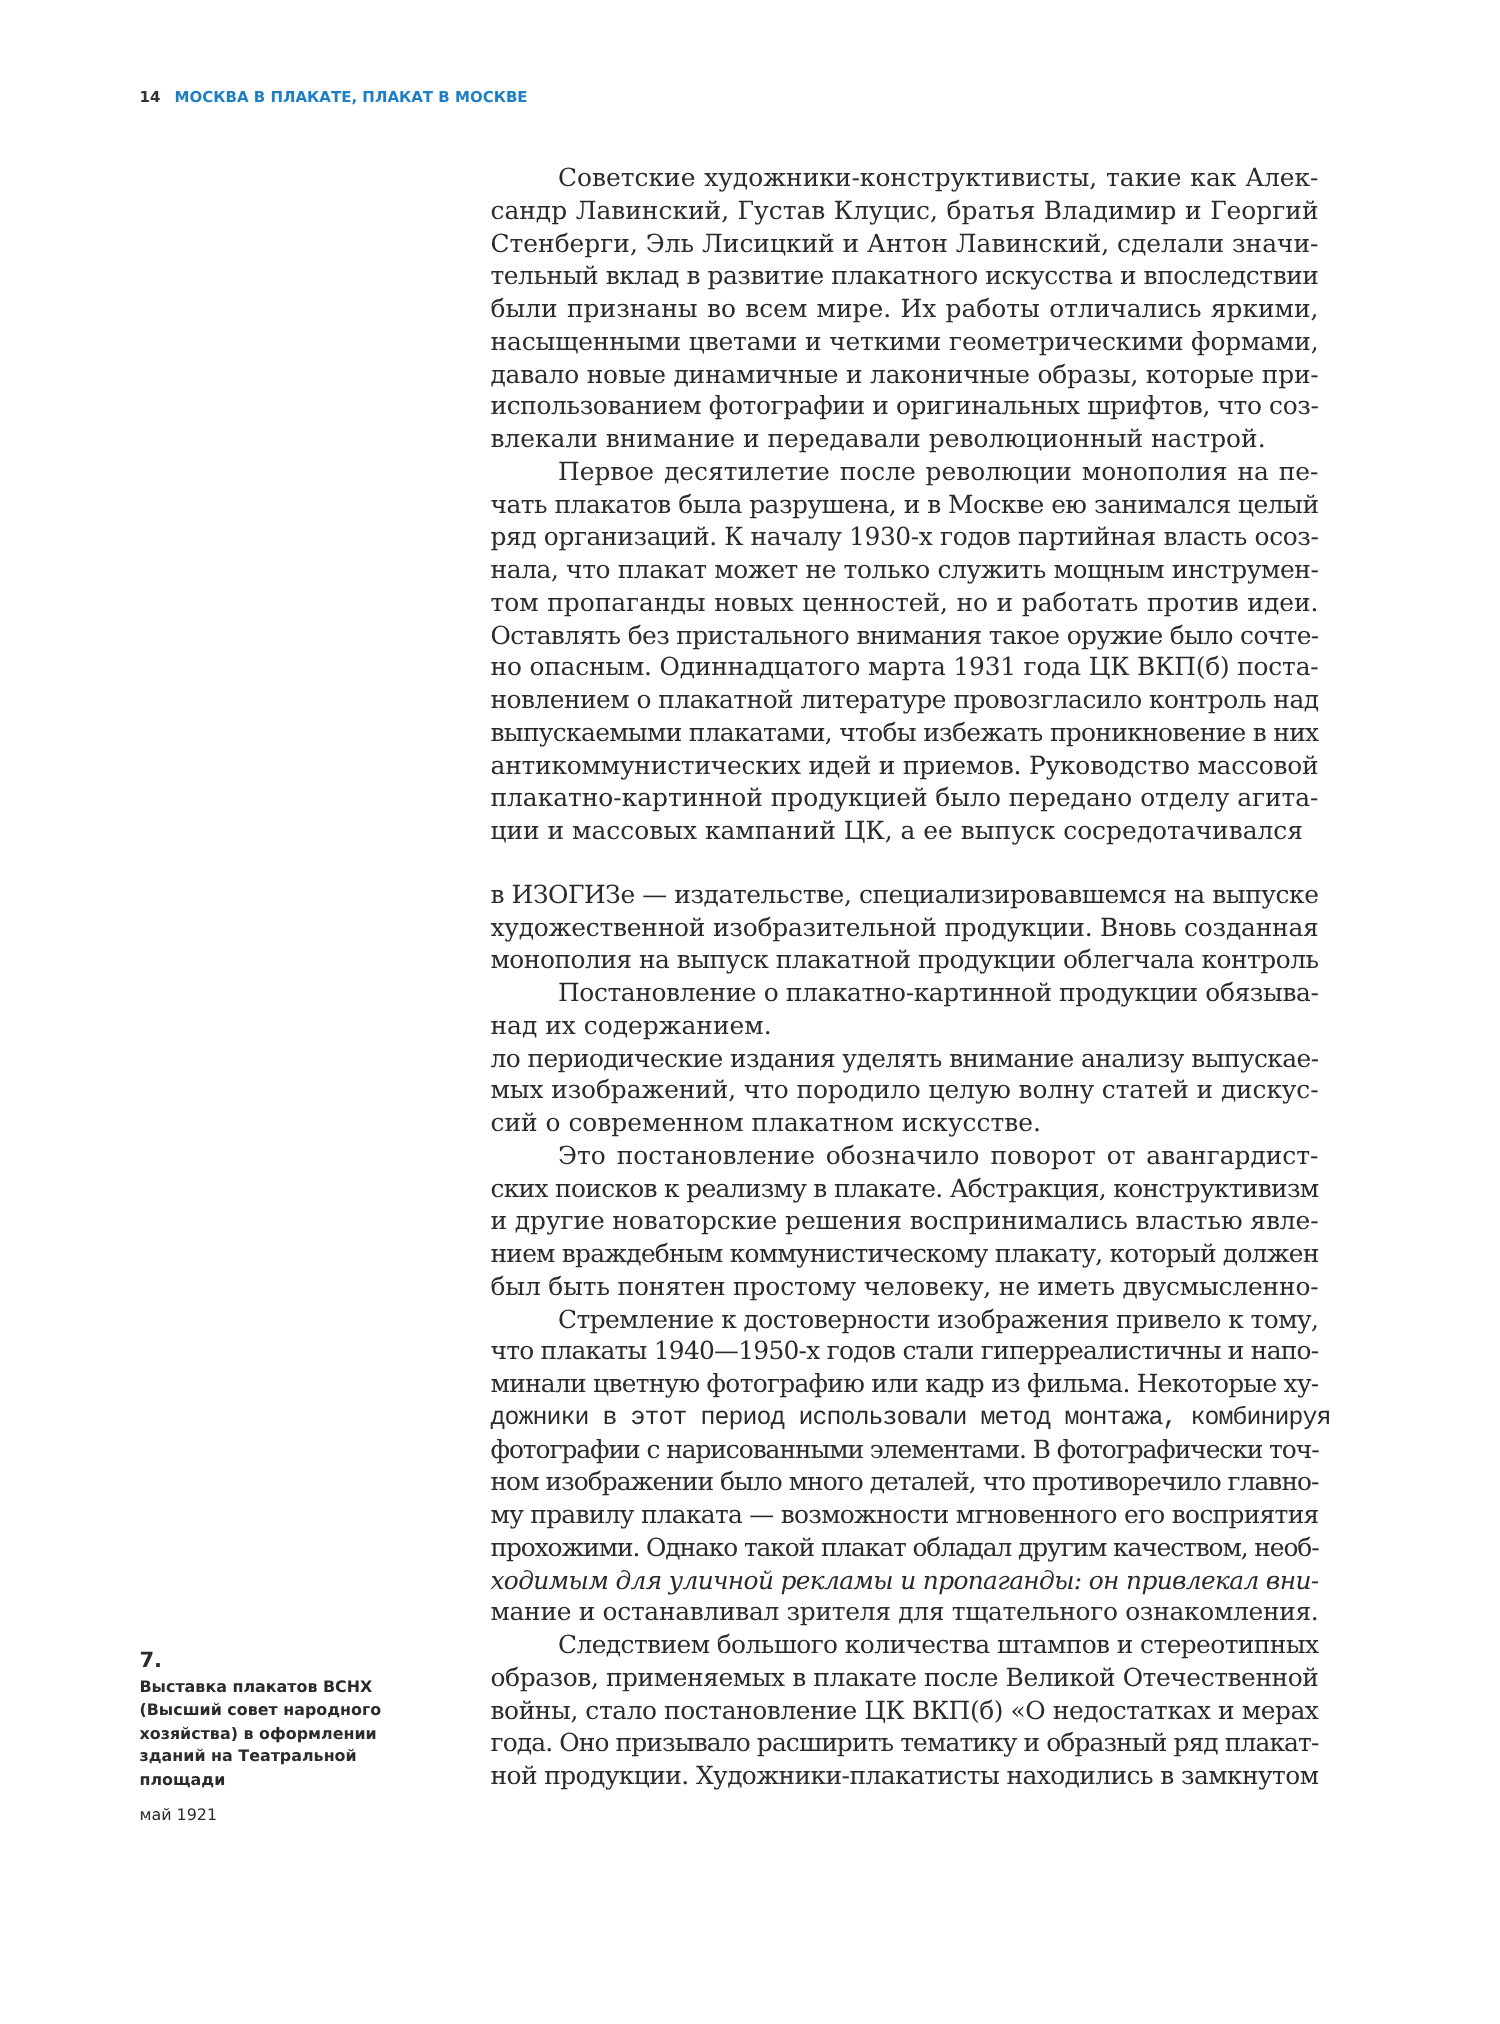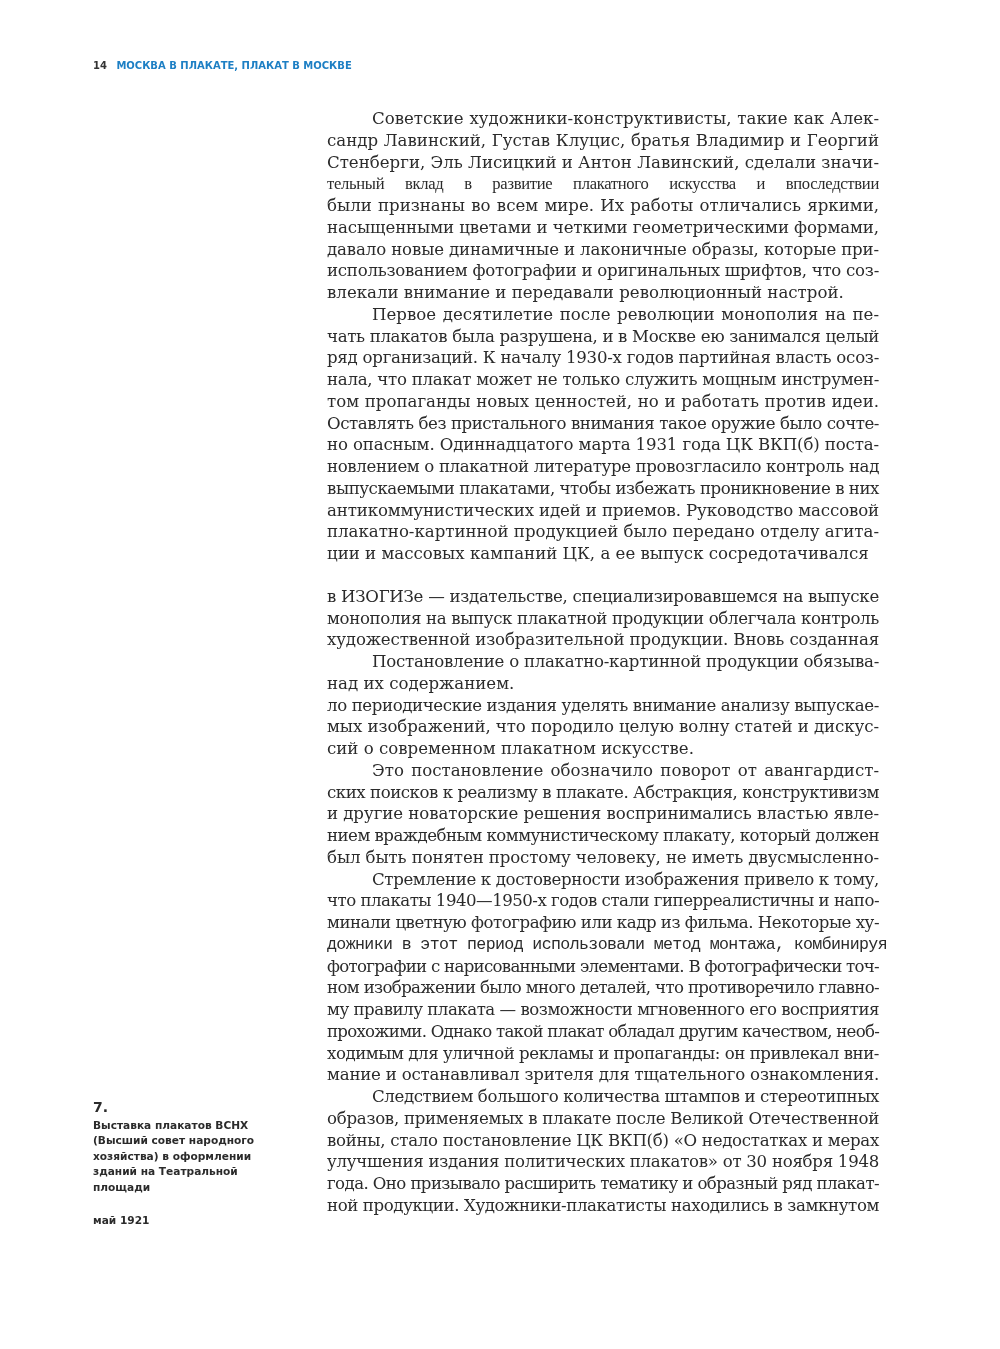--- a/index.html
+++ b/index.html
@@ -67,83 +67,82 @@
       line-height: 18px;
       margin-bottom: 2px;
     }
     .caption .desc {
       font-weight: bold;
       font-size: 10.6px;
       line-height: 15.4px;
       white-space: nowrap;
     }
     .caption .date {
-      font-weight: bold;
+      font-weight: normal;
       font-size: 10.6px;
       line-height: 15px;
-      margin-top: 18px;
+      margin-top: 8px;
     }
   </style>
 </head>
 <body>
 
 <div class="running-head">
   <span class="page-num">14</span>
   <span class="title">МОСКВА В ПЛАКАТЕ, ПЛАКАТ В МОСКВЕ</span>
 </div>
 
 <div class="body-text" id="body-text">
     <span class="line indent">Советские художники-конструктивисты, такие как Алек-</span>
     <span class="line">сандр Лавинский, Густав Клуцис, братья Владимир и Георгий</span>
     <span class="line" style="letter-spacing: -0.001px;">Стенберги, Эль Лисицкий и Антон Лавинский, сделали значи-</span>
-    <span class="line" style="letter-spacing: -0.3px; font-family: Liberation Serif, serif;">тельный вклад в развитие плакатного искусства и впоследствии</span>
+    <span class="line" style="letter-spacing: -0.3px;">тельный вклад в развитие плакатного искусства и впоследствии</span>
     <span class="line">были признаны во всем мире. Их работы отличались яркими,</span>
     <span class="line" style="letter-spacing: -0.091px;">насыщенными цветами и четкими геометрическими формами,</span>
     <span class="line" style="letter-spacing: -0.142px;">давало новые динамичные и лаконичные образы, которые при-</span>
     <span class="line" style="letter-spacing: -0.256px;">использованием фотографии и оригинальных шрифтов, что соз-</span>
     <span class="line last">влекали внимание и передавали революционный настрой.</span>
     <span class="line indent">Первое десятилетие после революции монополия на пе-</span>
     <span class="line" style="letter-spacing: -0.336px;">чать плакатов была разрушена, и в Москве ею занимался целый</span>
     <span class="line" style="letter-spacing: -0.258px;">ряд организаций. К началу 1930-х годов партийная власть осоз-</span>
     <span class="line" style="letter-spacing: -0.261px;">нала, что плакат может не только служить мощным инструмен-</span>
     <span class="line">том пропаганды новых ценностей, но и работать против идеи.</span>
     <span class="line" style="letter-spacing: -0.433px;">Оставлять без пристального внимания такое оружие было сочте-</span>
     <span class="line" style="letter-spacing: -0.134px;">но опасным. Одиннадцатого марта 1931 года ЦК ВКП(б) поста-</span>
     <span class="line" style="letter-spacing: -0.353px;">новлением о плакатной литературе провозгласило контроль над</span>
     <span class="line" style="letter-spacing: -0.454px;">выпускаемыми плакатами, чтобы избежать проникновение в них</span>
     <span class="line" style="letter-spacing: -0.136px;">антикоммунистических идей и приемов. Руководство массовой</span>
     <span class="line" style="letter-spacing: -0.017px;">плакатно-картинной продукцией было передано отделу агита-</span>
     <span class="line last">ции и массовых кампаний ЦК, а ее выпуск сосредотачивался</span>
     <span class="line" style="letter-spacing: -0.276px; margin-top: 21px;">в ИЗОГИЗе — издательстве, специализировавшемся на выпуске</span>
+    <span class="line" style="letter-spacing: -0.147px;">художественной изобразительной продукции. Вновь созданная</span>
     <span class="line" style="letter-spacing: -0.34px;">монополия на выпуск плакатной продукции облегчала контроль</span>
-    <span class="line" style="letter-spacing: -0.147px;">художественной изобразительной продукции. Вновь созданная</span>
     <span class="line indent" style="letter-spacing: -0.262px;">Постановление о плакатно-картинной продукции обязыва-</span>
     <span class="line last">над их содержанием.</span>
     <span class="line" style="letter-spacing: -0.39px;">ло периодические издания уделять внимание анализу выпускае-</span>
     <span class="line" style="letter-spacing: -0.077px;">мых изображений, что породило целую волну статей и дискус-</span>
     <span class="line last">сий о современном плакатном искусстве.</span>
     <span class="line indent">Это постановление обозначило поворот от авангардист-</span>
     <span class="line" style="letter-spacing: -0.462px;">ских поисков к реализму в плакате. Абстракция, конструктивизм</span>
     <span class="line" style="letter-spacing: -0.062px;">и другие новаторские решения воспринимались властью явле-</span>
     <span class="line" style="letter-spacing: -0.518px;">нием враждебным коммунистическому плакату, который должен</span>
     <span class="line" style="letter-spacing: -0.11px;">был быть понятен простому человеку, не иметь двусмысленно-</span>
     <span class="line indent" style="letter-spacing: -0.367px;">Стремление к достоверности изображения привело к тому,</span>
     <span class="line" style="letter-spacing: -0.501px;">что плакаты 1940—1950-х годов стали гиперреалистичны и напо-</span>
     <span class="line" style="letter-spacing: -0.485px;">минали цветную фотографию или кадр из фильма. Некоторые ху-</span>
     <span class="line" style="letter-spacing: -0.624px; font-family: Liberation Mono, monospace;">дожники в этот период использовали метод монтажа, комбинируя</span>
     <span class="line" style="letter-spacing: -0.708px;">фотографии с нарисованными элементами. В фотографически точ-</span>
     <span class="line" style="letter-spacing: -0.647px;">ном изображении было много деталей, что противоречило главно-</span>
     <span class="line" style="letter-spacing: -0.476px;">му правилу плаката — возможности мгновенного его восприятия</span>
     <span class="line" style="letter-spacing: -0.741px;">прохожими. Однако такой плакат обладал другим качеством, необ-</span>
-    <span class="line" style="letter-spacing: -0.451px;">ходимым для уличной рекламы и пропаганды: он привлекал вни-</span>
+    <span class="line" style="letter-spacing: -0.451px; font-style: italic;">ходимым для уличной рекламы и пропаганды: он привлекал вни-</span>
     <span class="line last" style="letter-spacing: -0.203px;">мание и останавливал зрителя для тщательного ознакомления.</span>
     <span class="line indent" style="letter-spacing: -0.394px;">Следствием большого количества штампов и стереотипных</span>
     <span class="line" style="letter-spacing: -0.278px;">образов, применяемых в плакате после Великой Отечественной</span>
     <span class="line" style="letter-spacing: -0.281px;">войны, стало постановление ЦК ВКП(б) «О недостатках и мерах</span>
-    <span class="line" style="letter-spacing: -0.275px;">улучшения издания политических плакатов» от 30 ноября 1948</span>
     <span class="line" style="letter-spacing: -0.588px;">года. Оно призывало расширить тематику и образный ряд плакат-</span>
     <span class="line" style="letter-spacing: -0.387px;">ной продукции. Художники-плакатисты находились в замкнутом</span>
   </div>
 
 <div class="caption">
   <div class="num">7.</div>
   <div class="desc">
     <div>Выставка плакатов ВСНХ</div>
     <div>(Высший совет народного</div>
     <div>хозяйства) в оформлении</div>

